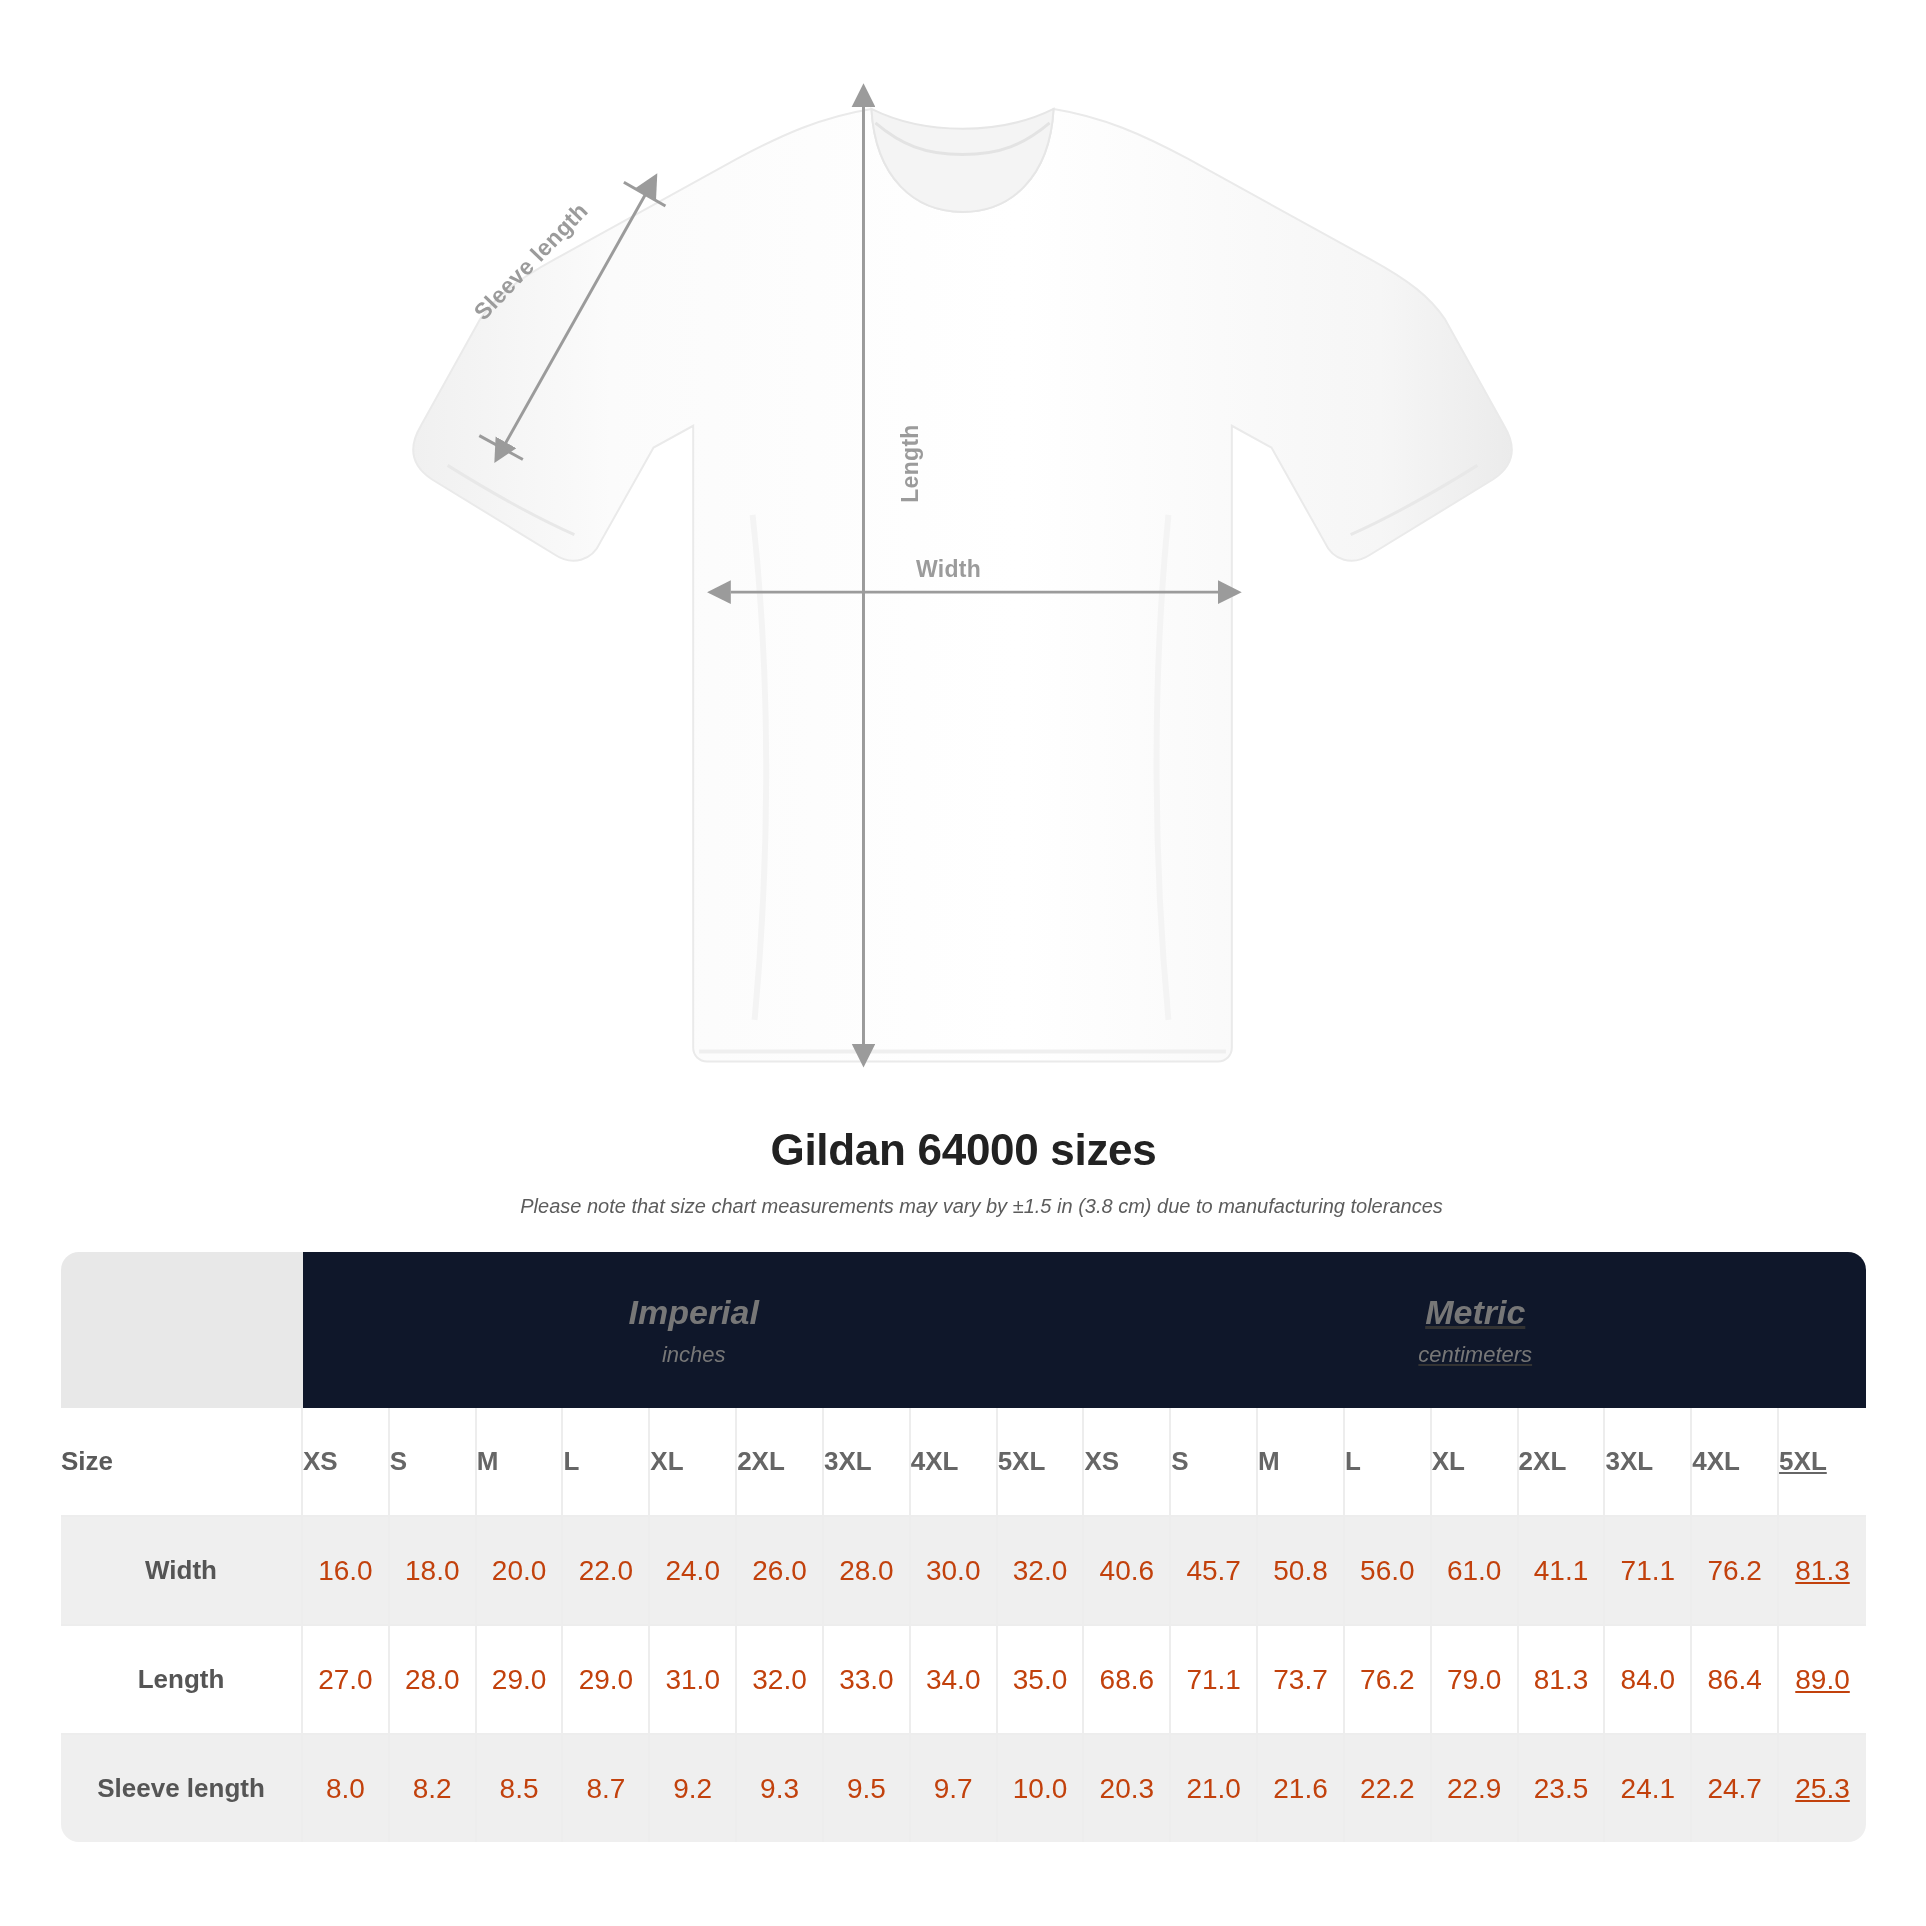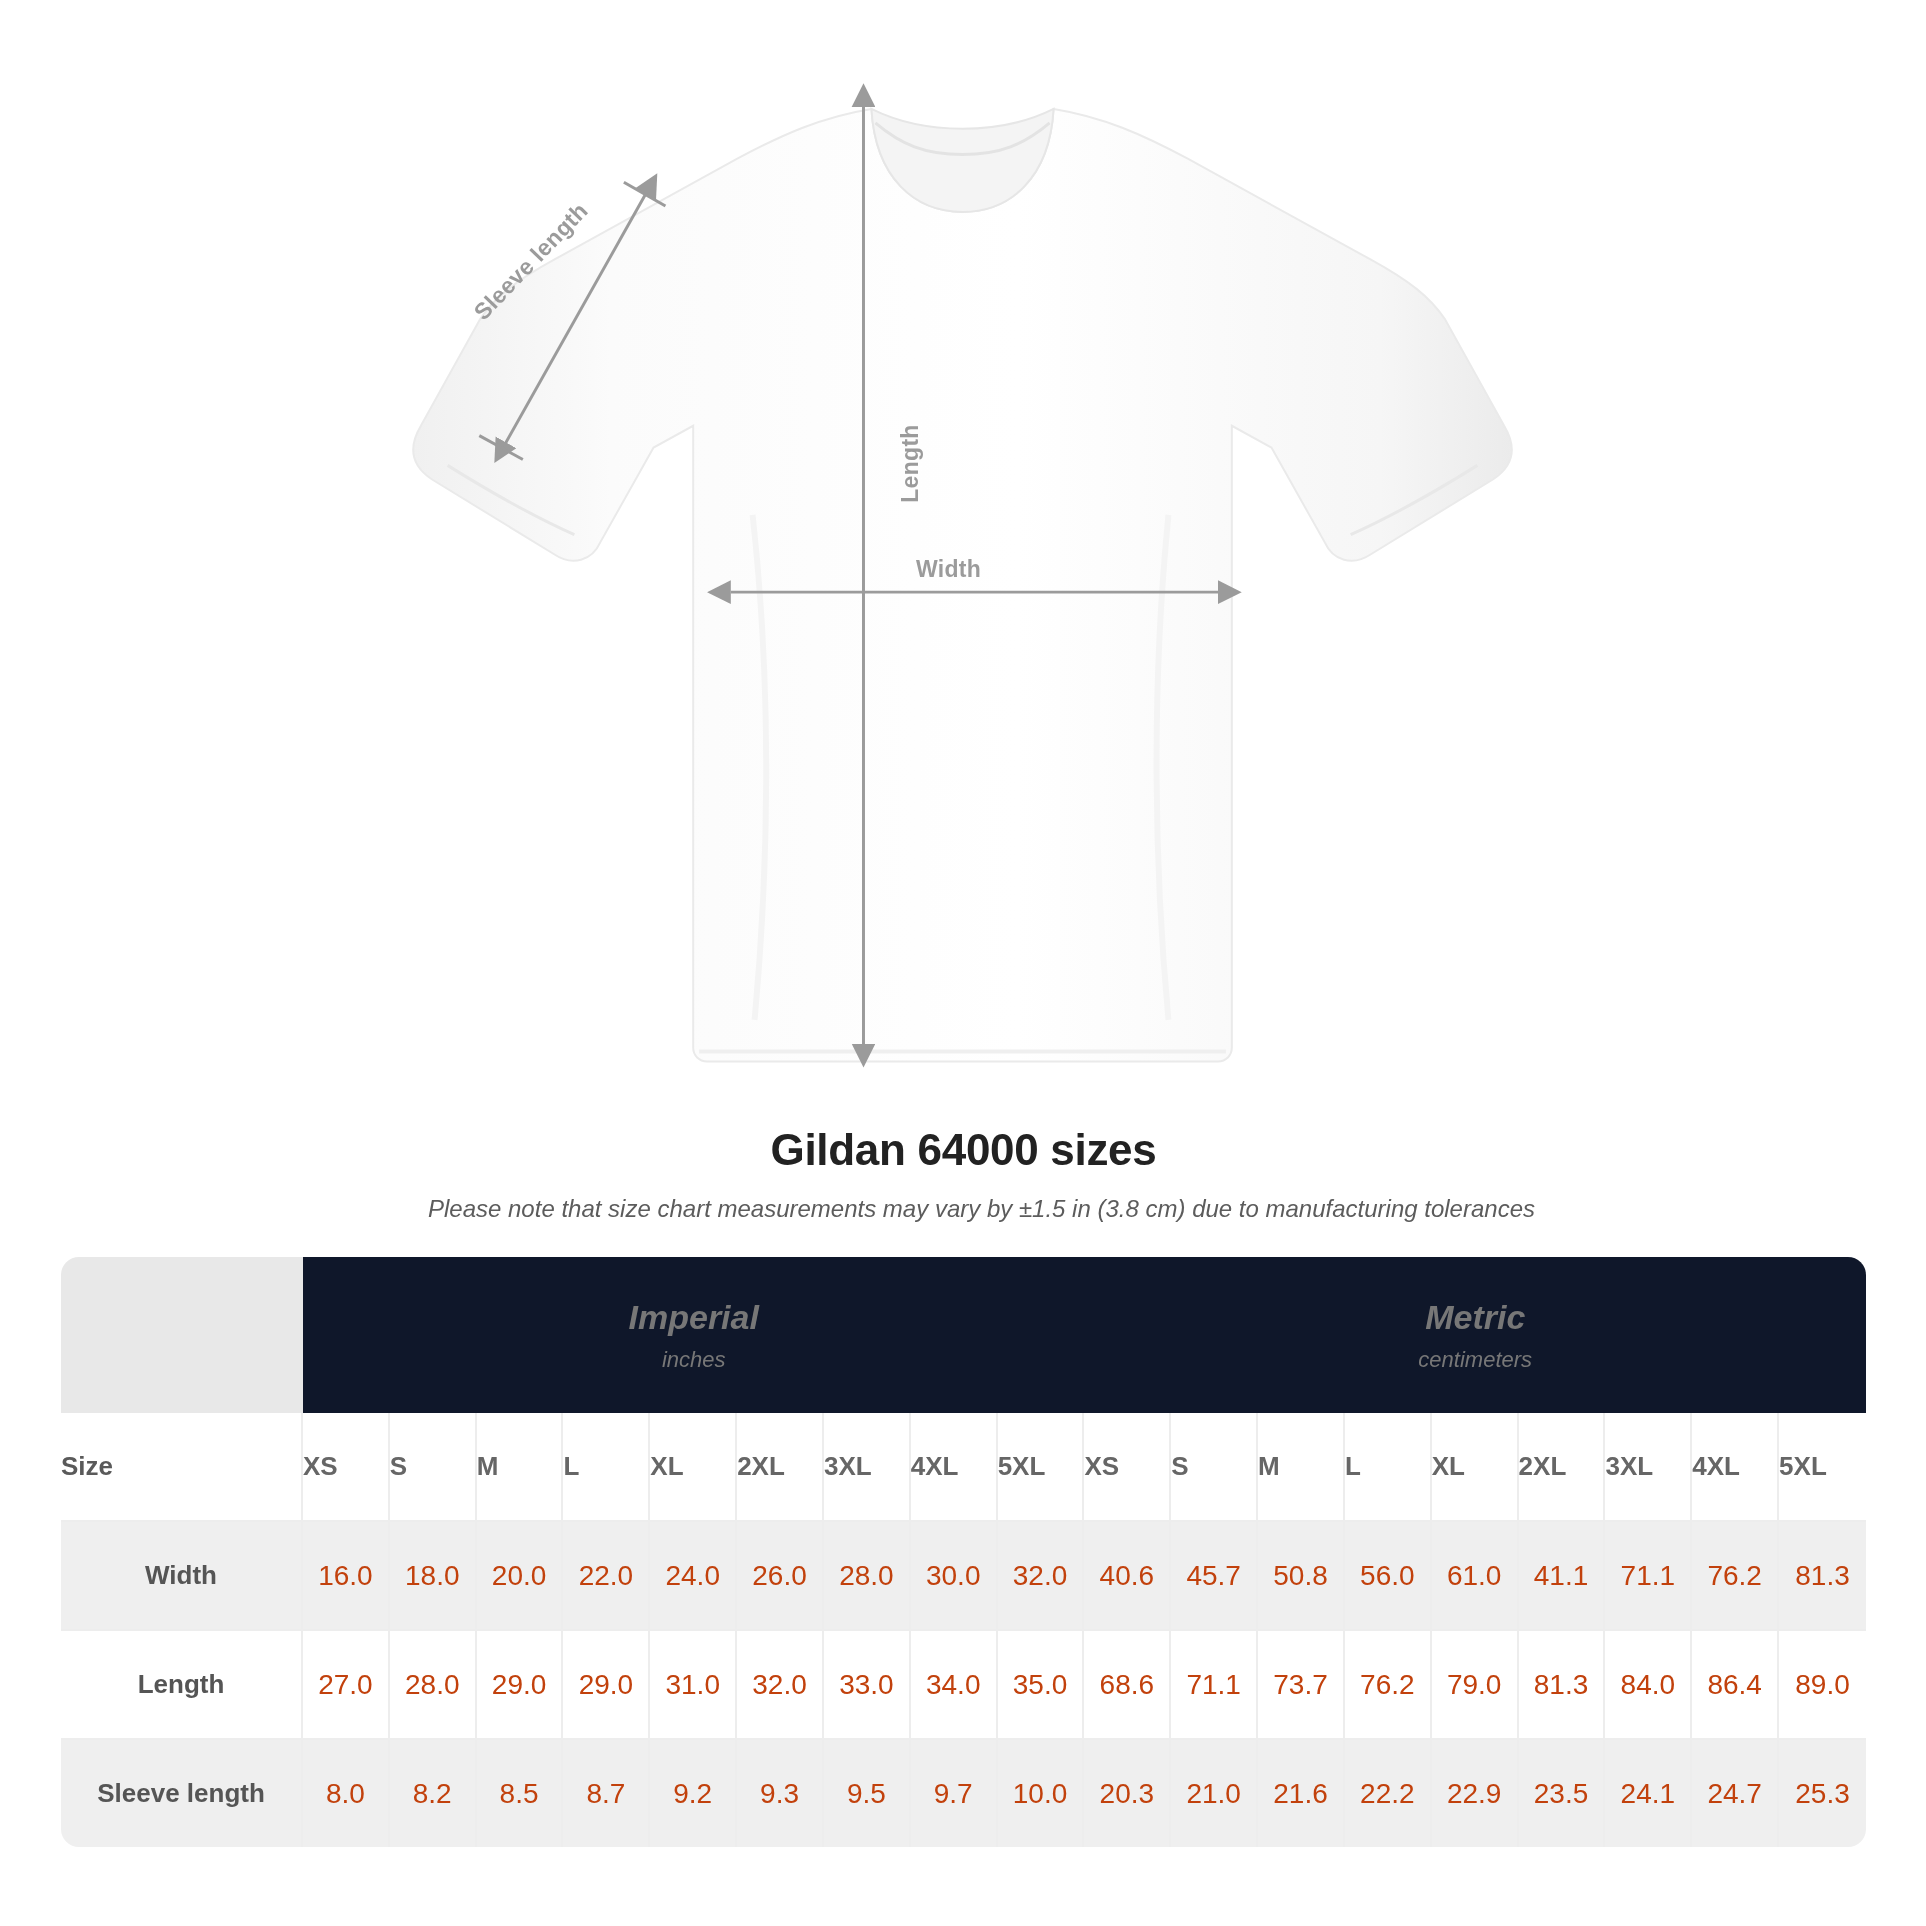--- a/index.html
+++ b/index.html
@@ -63,21 +63,21 @@
     margin-top: 16px;
   }
   .chart-title {
     font-size: 44px;
     font-weight: bold;
     color: #222222;
     letter-spacing: -0.3px;
   }
   .chart-note {
     margin-top: 20px;
-    font-size: 24px;
+    font-size: 20px;
     font-style: italic;
     color: #5c5c5c;
     padding-left: 36px;
   }
 
   
   .table-wrap {
     margin: 34px 61px 0 61px;
     border-radius: 18px;
     overflow: hidden;
@@ -143,20 +143,21 @@
     font-size: 26px;
   }
   .row-shade td {
     background: #efefef;
   }
   .row-plain td {
     background: #ffffff;
   }
   tr td:last-child {
     border-right: none;
+    text-decoration: underline;
   }
   .rowlabel {
     width: 242px;
   }
 </style>
 </head>
 <body>
 
 <div class="page">
 

